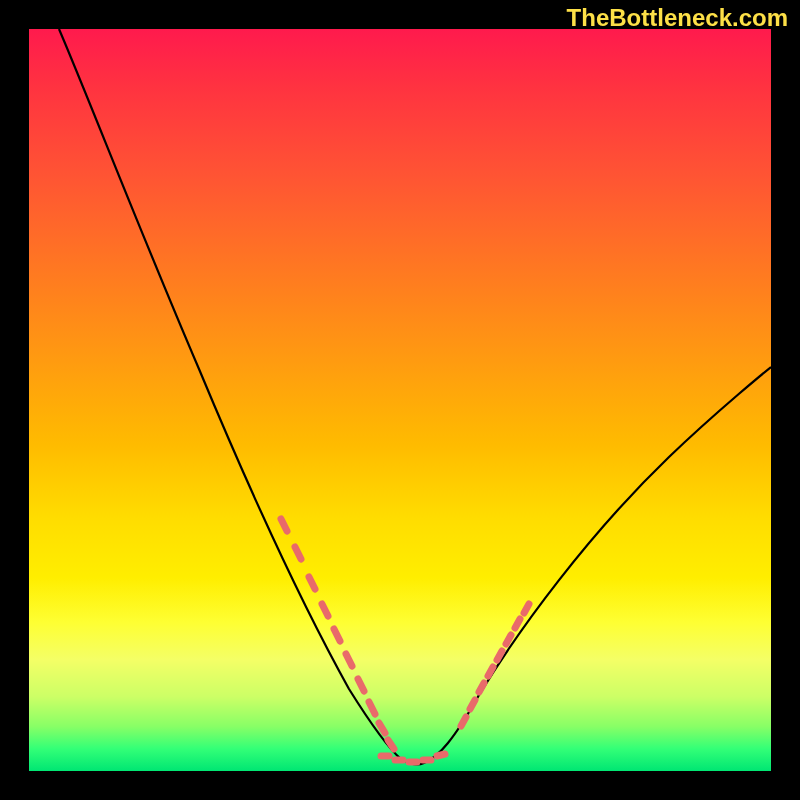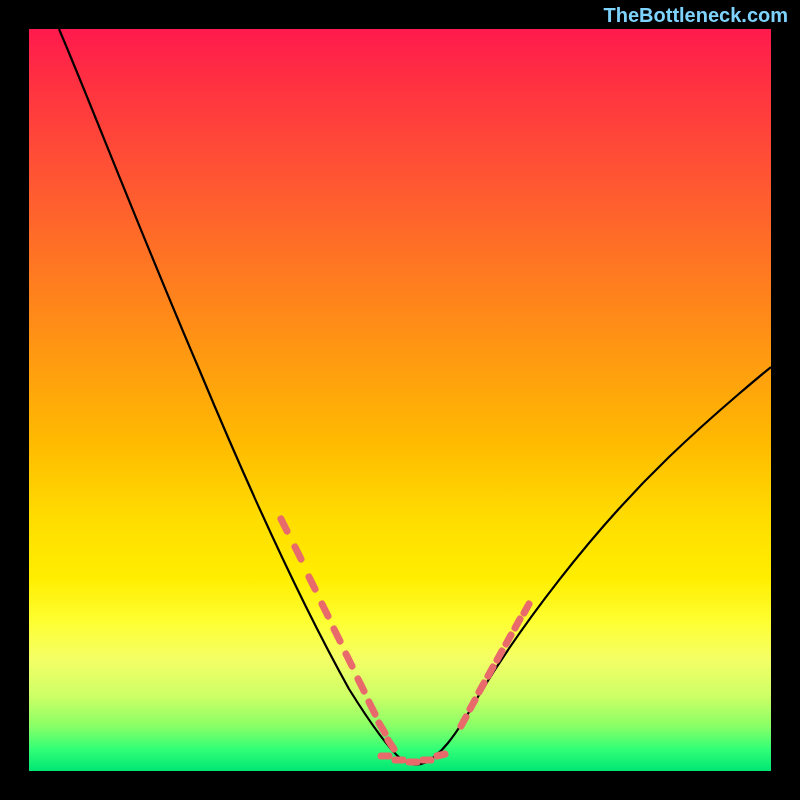--- a/index.html
+++ b/index.html
@@ -8,22 +8,22 @@
     height: 800px;
     background: #000;
     position: relative;
     font-family: Arial, sans-serif;
     overflow: hidden;
   }
   .watermark {
     position: absolute;
     top: 4px;
     right: 12px;
-    color: #7dd3fc;
-    font-size: 20px;
+    color: #fde047;
+    font-size: 24px;
     font-weight: bold;
     z-index: 10;
   }
   .plot-area {
     position: absolute;
     left: 29px;
     top: 29px;
     width: 742px;
     height: 742px;
     overflow: hidden;

